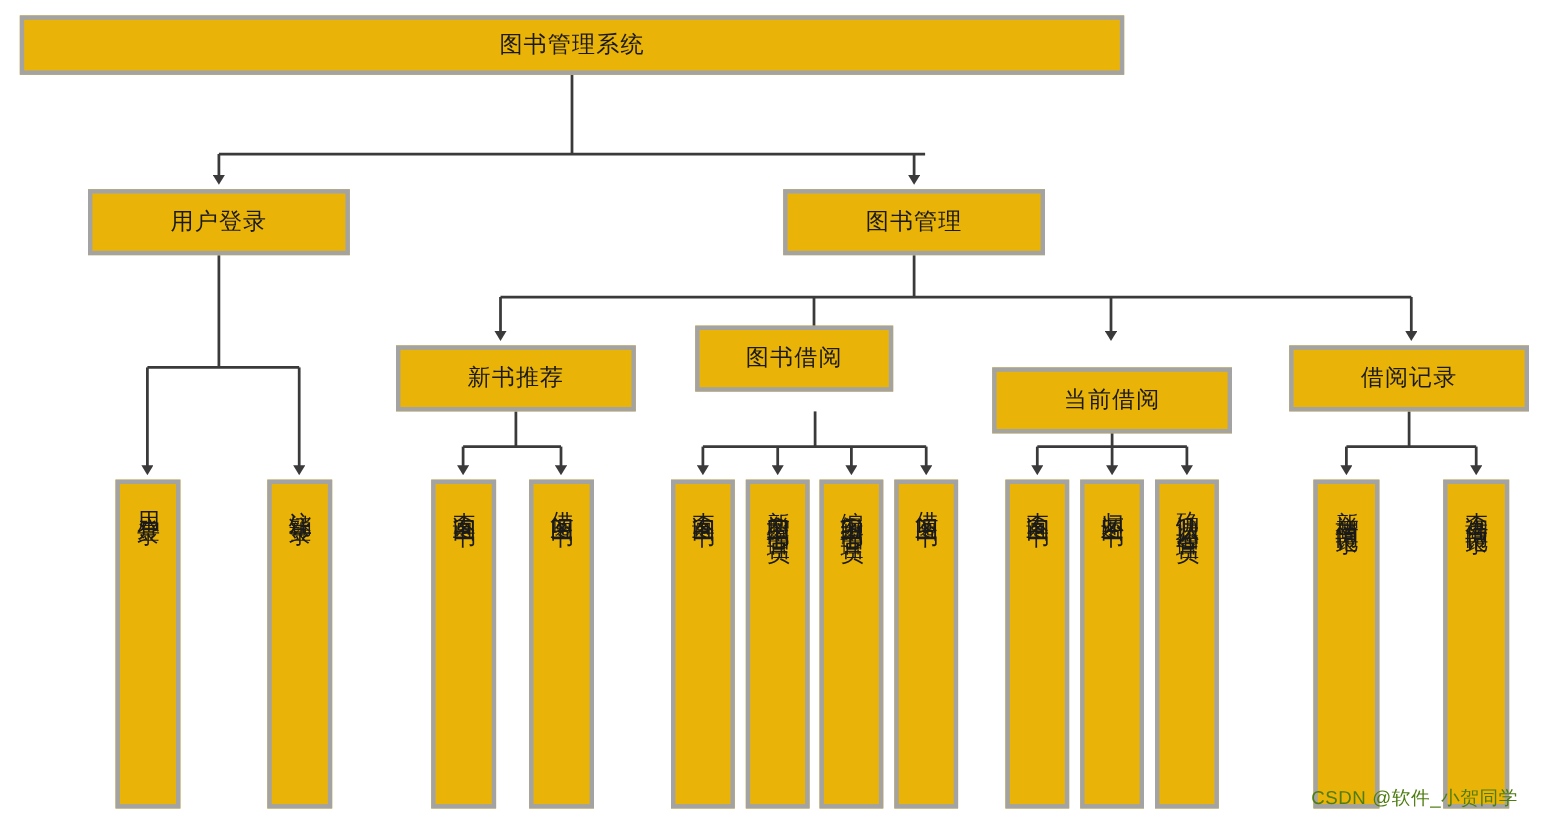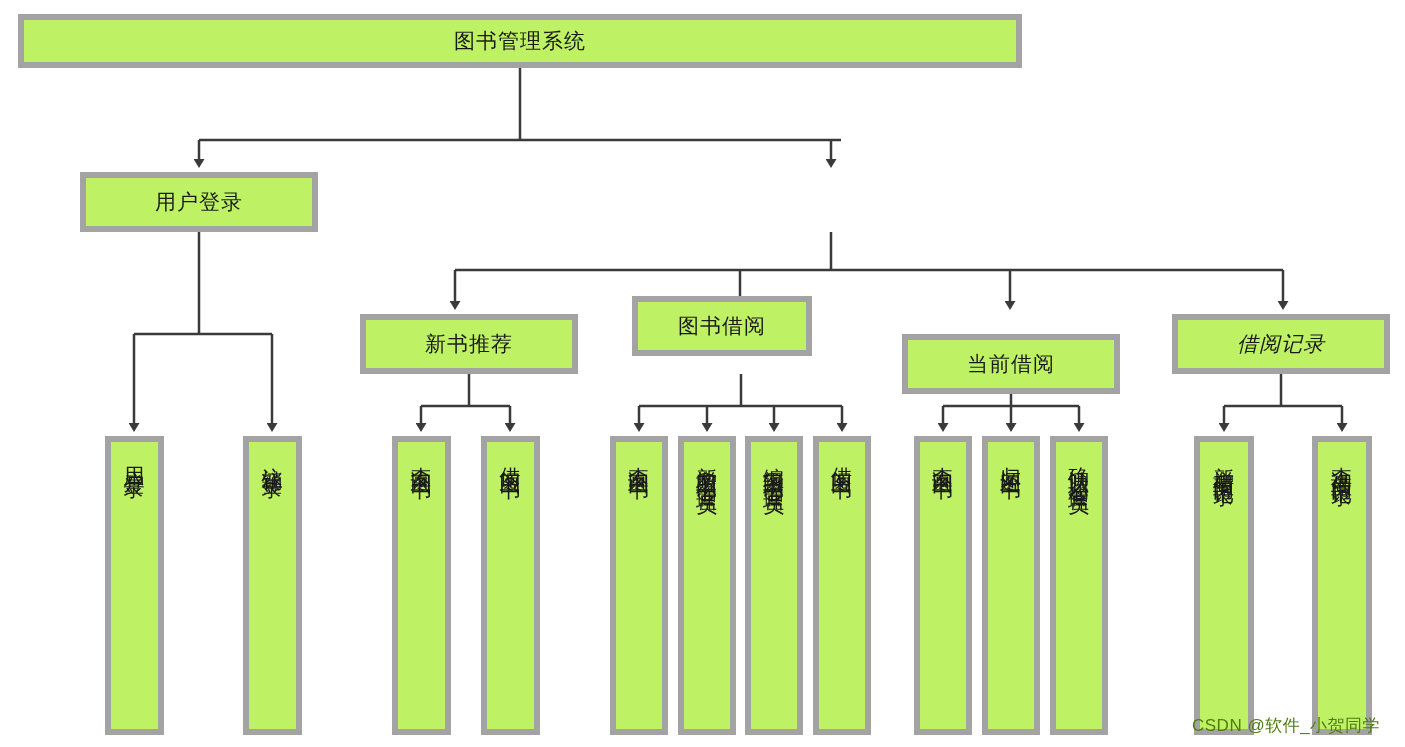--- a/index.html
+++ b/index.html
@@ -21,22 +21,22 @@
     position: absolute;
     left: 0;
     top: 0;
     width: 1405px;
     height: 747px;
     pointer-events: none;
   }
   .node {
     position: absolute;
     box-sizing: border-box;
-    background: #bef264;
-    border: 6px solid #a3a3a3;
+    background: #eab308;
+    border: 4px solid #a3a3a3;
     display: flex;
     align-items: center;
     justify-content: center;
     color: #1a1a1a;
   }
   .node-label {
     font-size: 21px;
     line-height: 1.15;
     letter-spacing: 1px;
     white-space: nowrap;
@@ -121,34 +121,37 @@
   </svg>
 
   <div class="node" style="left:18px; top:14px; width:1004px; height:54px;">
     <span class="node-label">图书管理系统</span>
   </div>
 
   <div class="node" style="left:80px; top:172px; width:238px; height:60px;">
     <span class="node-label">用户登录</span>
   </div>
 
+  <div class="node" style="left:712px; top:172px; width:238px; height:60px;">
+    <span class="node-label">图书管理</span>
+  </div>
 
   <div class="node" style="left:360px; top:314px; width:218px; height:60px;">
     <span class="node-label">新书推荐</span>
   </div>
 
   <div class="node" style="left:632px; top:296px; width:180px; height:60px;">
     <span class="node-label">图书借阅</span>
   </div>
 
   <div class="node" style="left:902px; top:314px; width:218px; height:60px;margin-top:20px;">
     <span class="node-label">当前借阅</span>
   </div>
 
-  <div class="node" style="left:1172px; top:314px; width:218px; height:60px;font-style:italic;">
+  <div class="node" style="left:1172px; top:314px; width:218px; height:60px;">
     <span class="node-label">借阅记录</span>
   </div>
 
   <div class="node leaf" style="left:105px; top:436px; width:59px; height:299px;">
     <span class="node-label">用户登录</span>
   </div>
   <div class="node leaf" style="left:243px; top:436px; width:59px; height:299px;">
     <span class="node-label">注销登录</span>
   </div>
 

